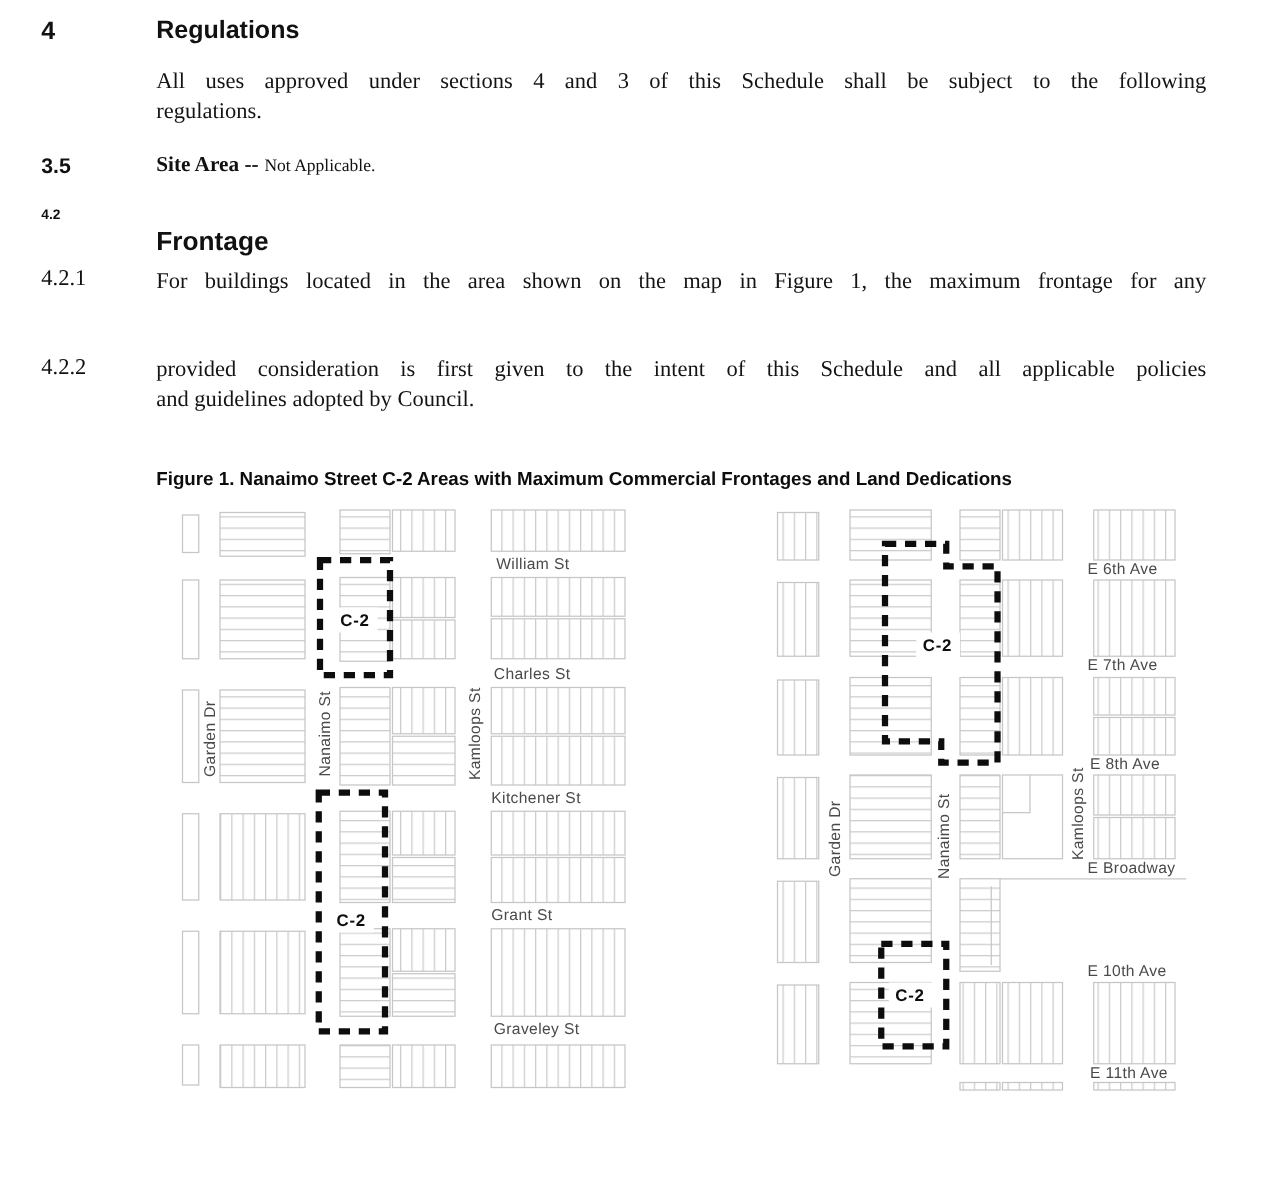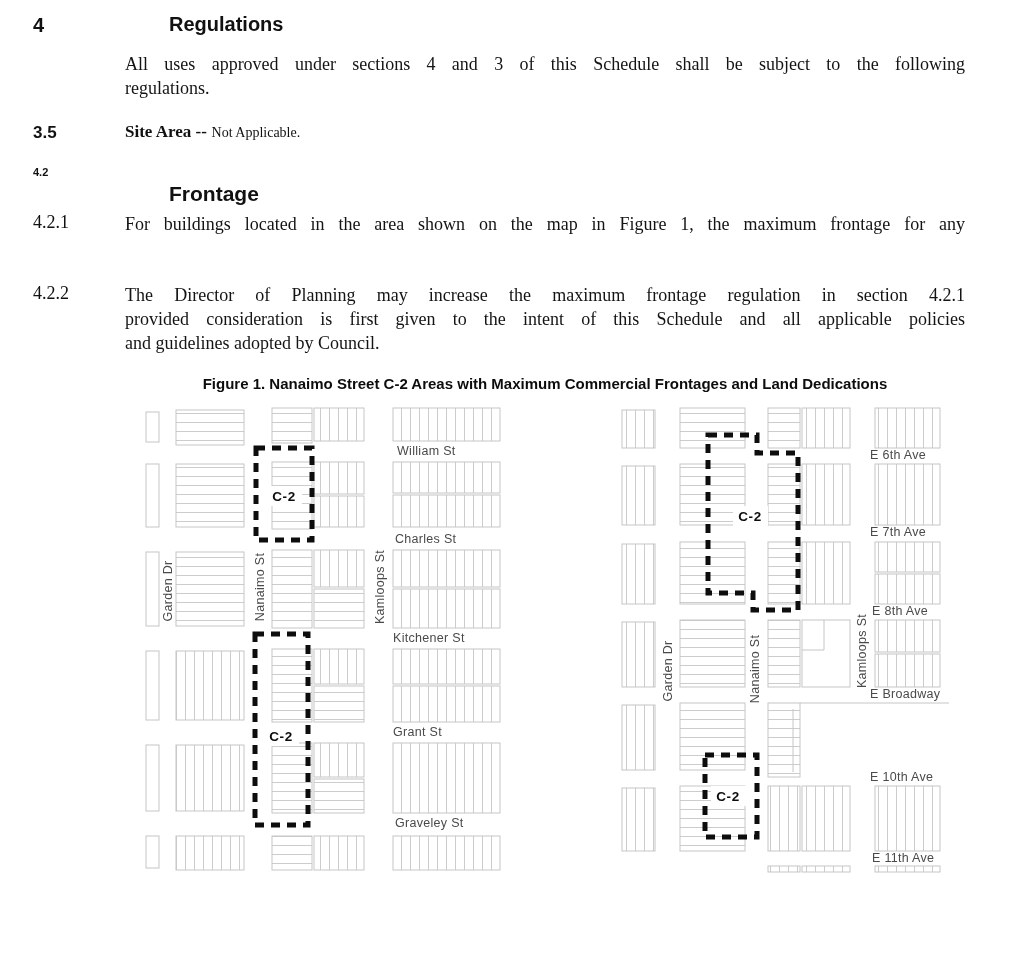--- a/index.html
+++ b/index.html
@@ -1,28 +1,28 @@
 <!DOCTYPE html>
 <html><head>
 <meta charset="utf-8">
 <style>
   html,body{margin:0;padding:0;background:#fff;}
   .page{position:relative;width:1018px;height:960px;background:#ffffff;overflow:hidden;
         font-family:"Liberation Sans",sans-serif;color:#111;}
   .num{position:absolute;left:33px;font-weight:bold;font-size:19px;font-family:"Liberation Sans",sans-serif;}
   .num-serif{position:absolute;left:33px;font-size:18px;font-family:"Liberation Serif",serif;font-weight:normal;}
-  .head{position:absolute;left:125px;font-weight:bold;font-family:"Liberation Sans",sans-serif;margin-left:44px;}
+  .head{position:absolute;left:125px;font-weight:bold;font-family:"Liberation Sans",sans-serif;}
   .para{position:absolute;left:125px;width:840px;font-family:"Liberation Serif",serif;
         font-size:18px;line-height:24px;color:#141414;}
   .jline{text-align:justify;text-align-last:justify;}
   .jlast{text-align:left;}
   .mixed{position:absolute;left:125px;font-size:17px;}
   .mixed .bold-sans{font-family:Liberation Serif, serif;font-weight:bold;font-size:17px;}
   .mixed .serif{font-family:"Liberation Serif",serif;font-weight:normal;font-size:14px;}
-  .caption{position:absolute;left:125px;top:375px;width:840px;text-align:center;
+  .caption{position:absolute;left:125px;top:375px;width:840px;text-align:left;
            font-weight:bold;font-size:15px;font-family:"Liberation Sans",sans-serif;color:#0d0d0d;}
   .map{position:absolute;}
   .street-lbl{font-family:"Liberation Sans",sans-serif;font-size:12.5px;fill:#4a4a4a;letter-spacing:.3px;}
   .zone-lbl{font-family:"Liberation Sans",sans-serif;font-size:13.5px;font-weight:bold;fill:#0d0d0d;letter-spacing:.6px;}
   .blk{stroke:#c6c6c6;stroke-width:1;}
   .zone{fill:none;stroke:#0d0d0d;stroke-width:5;stroke-dasharray:9 7;}
   .lane{stroke:#c6c6c6;stroke-width:1;fill:none;}
 </style>
 </head>
 <body>
@@ -45,21 +45,20 @@
   <div class="num" style="top:166px;font-size:11px">4.2</div>
   <div class="head" style="top:182px;font-size:21px">Frontage</div>
 
   <div class="num-serif" style="top:212px">4.2.1</div>
   <div class="para" style="top:212px">
     <div class="jline">For buildings located in the area shown on the map in Figure 1, the maximum frontage for any</div>
   </div>
 
   <div class="num-serif" style="top:283px">4.2.2</div>
   <div class="para" style="top:283px">
-    <div class="jline">The Director of Planning may increase the maximum frontage regulation in section 4.2.1</div>
     <div class="jline">provided consideration is first given to the intent of this Schedule and all applicable policies</div>
     <div class="jlast">and guidelines adopted by Council.</div>
   </div>
 
   <div class="caption">Figure 1. Nanaimo Street C-2 Areas with Maximum Commercial Frontages and Land Dedications</div>
 
   <svg class="map" style="left:140px;top:404px" width="365" height="470" viewBox="0 0 365 470">
     <defs>
       <pattern id="vlL" width="9" height="12" patternUnits="userSpaceOnUse">
         <path d="M0.5,0V12" stroke="#cccccc" stroke-width="1"></path>

